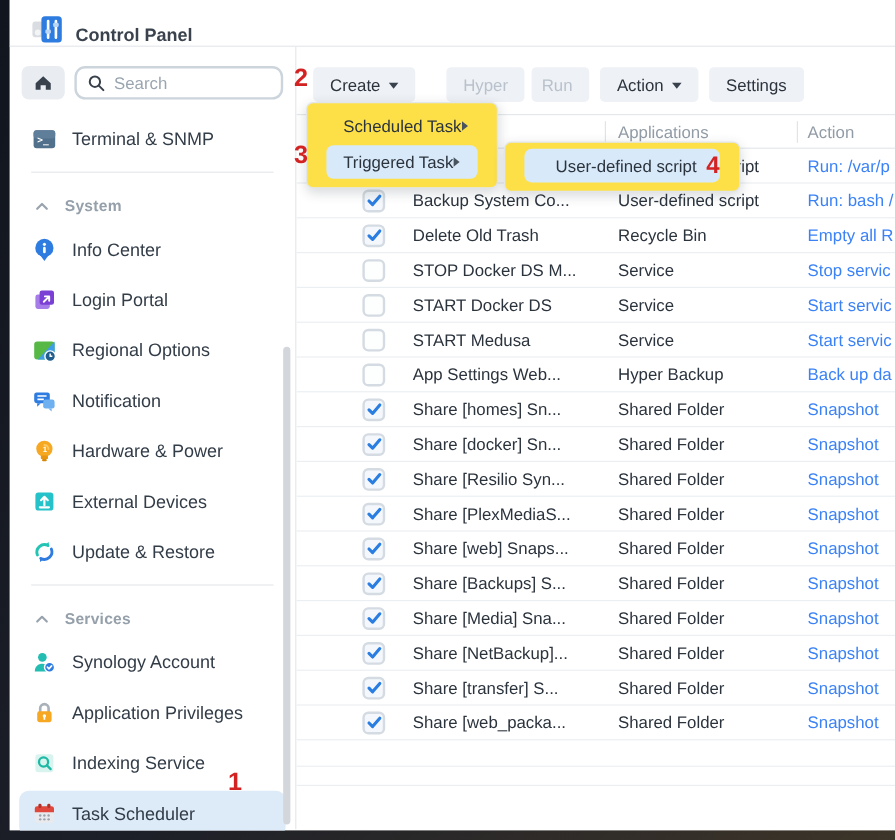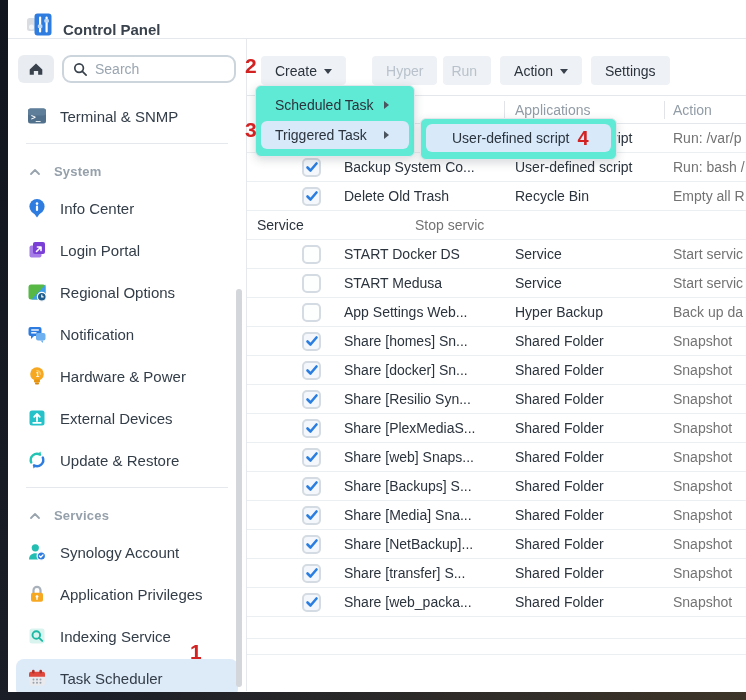--- a/index.html
+++ b/index.html
@@ -60,33 +60,33 @@
   .caret { width:0; height:0; border-left:4px solid transparent; border-right:4px solid transparent; border-top:5px solid #39424c; margin-top:1px; }
   
   .table { margin-top:10px; font-size:14px; }
   .thead { display:flex; height:29px; border-top:1px solid #e4e8ec; border-bottom:1px solid #e4e8ec; align-items:center; color:#929ca6; }
   .hc1 { width:258px; height:18px; border-right:1px solid #e0e4e8; }
   .hc2 { width:160px; height:18px; border-right:1px solid #e0e4e8; padding-left:10px; line-height:18px; }
   .hc3 { flex:1; padding-left:8px; }
   .trow { display:flex; height:29px; align-items:center; border-bottom:1px solid #eceff2; }
   .tc1 { width:258px; display:flex; align-items:center; flex:none; }
   .tc2 { width:160px; padding-left:10px; flex:none; color:#2b333d; white-space:nowrap; overflow:hidden; }
-  .tc3 { flex:1; padding-left:8px; color:#737373; white-space:nowrap; overflow:hidden; }
+  .tc3 { flex:1; padding-left:8px; color:#3b82f6; white-space:nowrap; overflow:hidden; }
   .tname { margin-left:23px; color:#2b333d; white-space:nowrap; }
   .cbx {
     width:19px; height:19px; margin-left:55px; border:2px solid #d4dbe2; border-radius:5px;
     background:#fdfefe; display:flex; align-items:center; justify-content:center; flex:none; cursor:pointer;
   }
   .cbx.checked { background:#f4f8fc; }
   .empty-row { border-bottom:1px solid #eceff2; }
   .h22 { height:22px; } .h16 { height:16px; }
   
   .menu {
-    position:absolute; background:#5eead4; border:1px solid #e2e6ea; border-radius:6px;
-    box-shadow:0 3px 10px rgba(40,50,60,.18); padding:5px 0; z-index:20;
+    position:absolute; background:#fde047; border:1px solid #e2e6ea; border-radius:6px;
+    box-shadow:0 3px 10px rgba(40,50,60,.18); padding:5px 11px; z-index:20;
   }
   .menu-main { left:247px; top:85px; width:160px; }
   .menu-sub  { left:412px; top:118px; width:197px; }
   .mitem {
     height:28px; margin:0 5px 2px 5px; border-radius:6px; display:flex; align-items:center;
     padding:0 12px 0 14px; font-size:14px; color:#2b333d; cursor:pointer; white-space:nowrap;
   }
   .mitem.hl { background:#d8e9f9; }
   .marrow { margin-left:auto; width:0; height:0; border-top:4px solid transparent; border-bottom:4px solid transparent; border-left:5px solid #4a545e; margin-right:8px; }
   .menu-sub .mitem { padding-left:26px; }
@@ -354,20 +354,24 @@
                   <svg width="14" height="14" viewBox="0 0 14 14">
                     <path d="M2.5 7.5 l3 3 L11.5 3.5" stroke="#2a7de1" stroke-width="2.6" fill="none" stroke-linecap="round" stroke-linejoin="round"></path>
                   </svg>
                 </span>
                 <span class="tname">Delete Old Trash</span>
               </div>
               <div class="tc2">Recycle Bin</div>
               <div class="tc3">Empty all R</div>
             </div>
             <div class="trow">
+              <div class="tc1">
+                <span class="cbx"></span>
+                <span class="tname">STOP Docker DS M...</span>
+              </div>
               <div class="tc2">Service</div>
               <div class="tc3">Stop servic</div>
             </div>
             <div class="trow">
               <div class="tc1">
                 <span class="cbx"></span>
                 <span class="tname">START Docker DS</span>
               </div>
               <div class="tc2">Service</div>
               <div class="tc3">Start servic</div>

